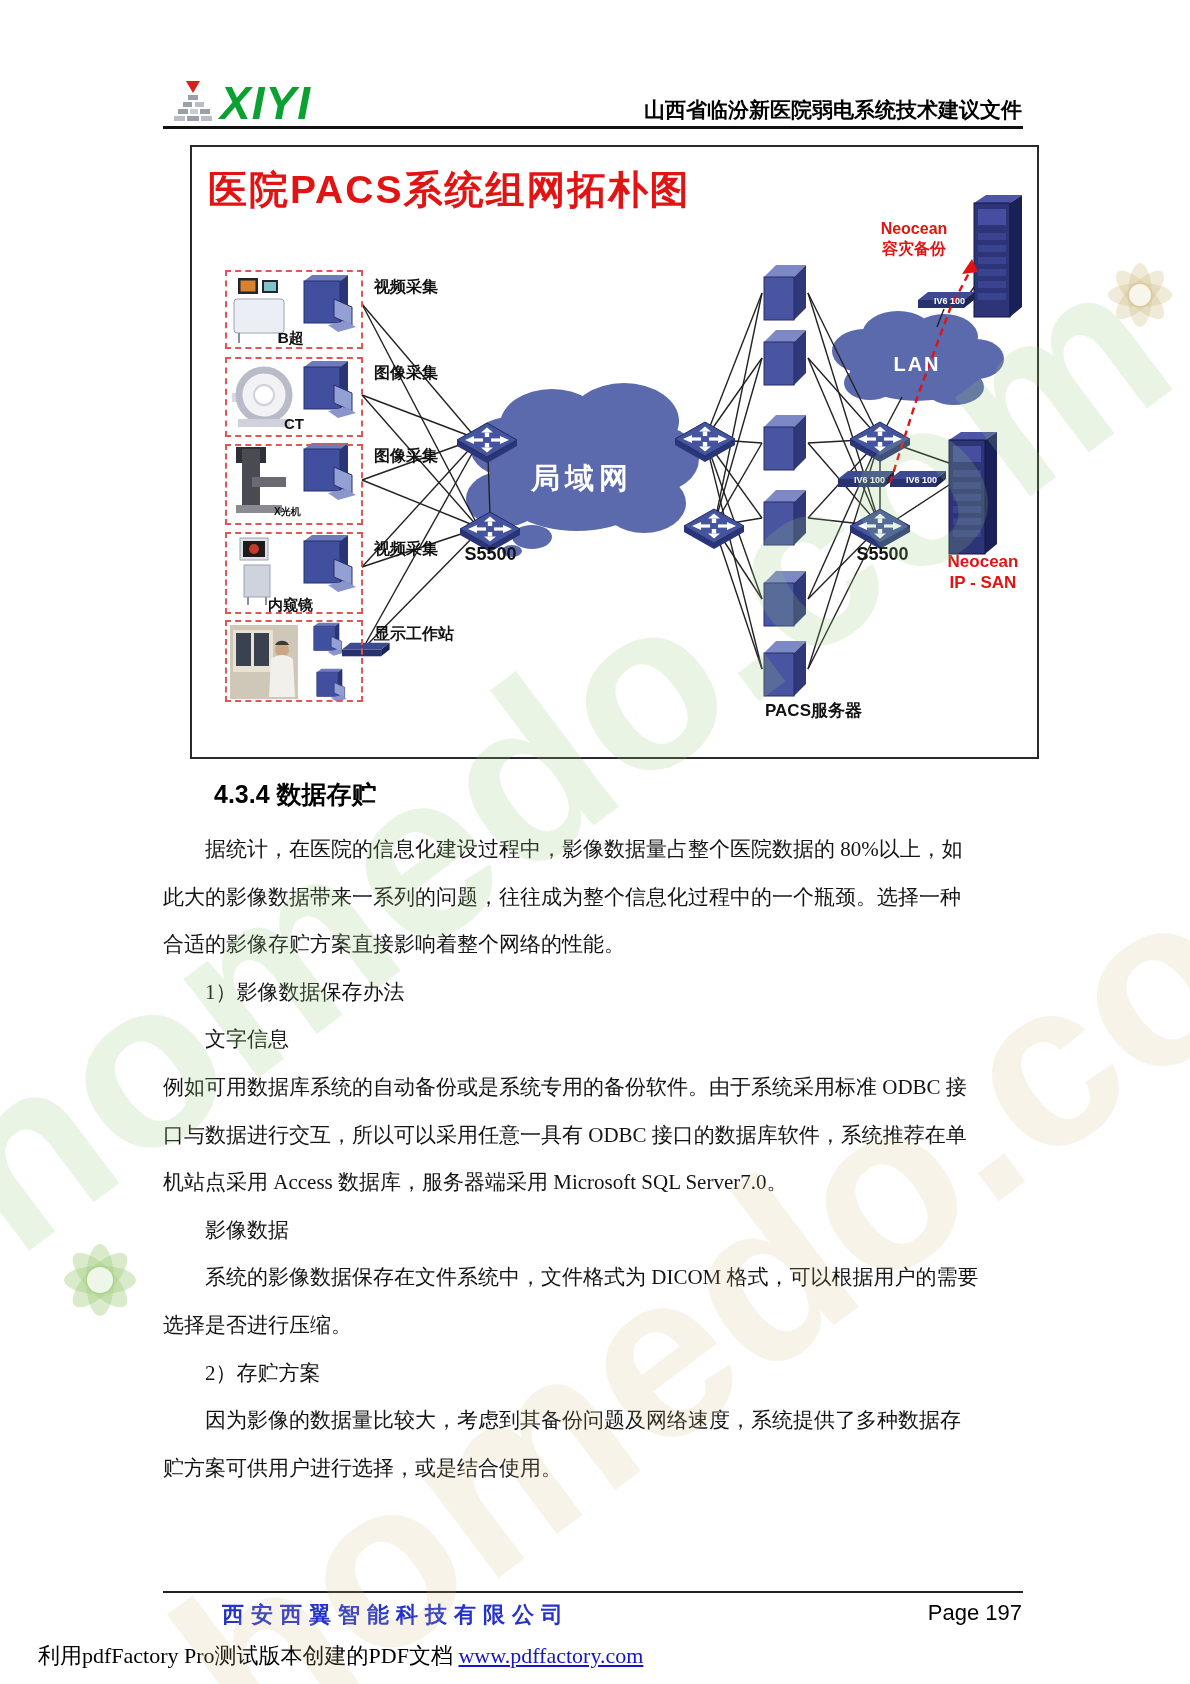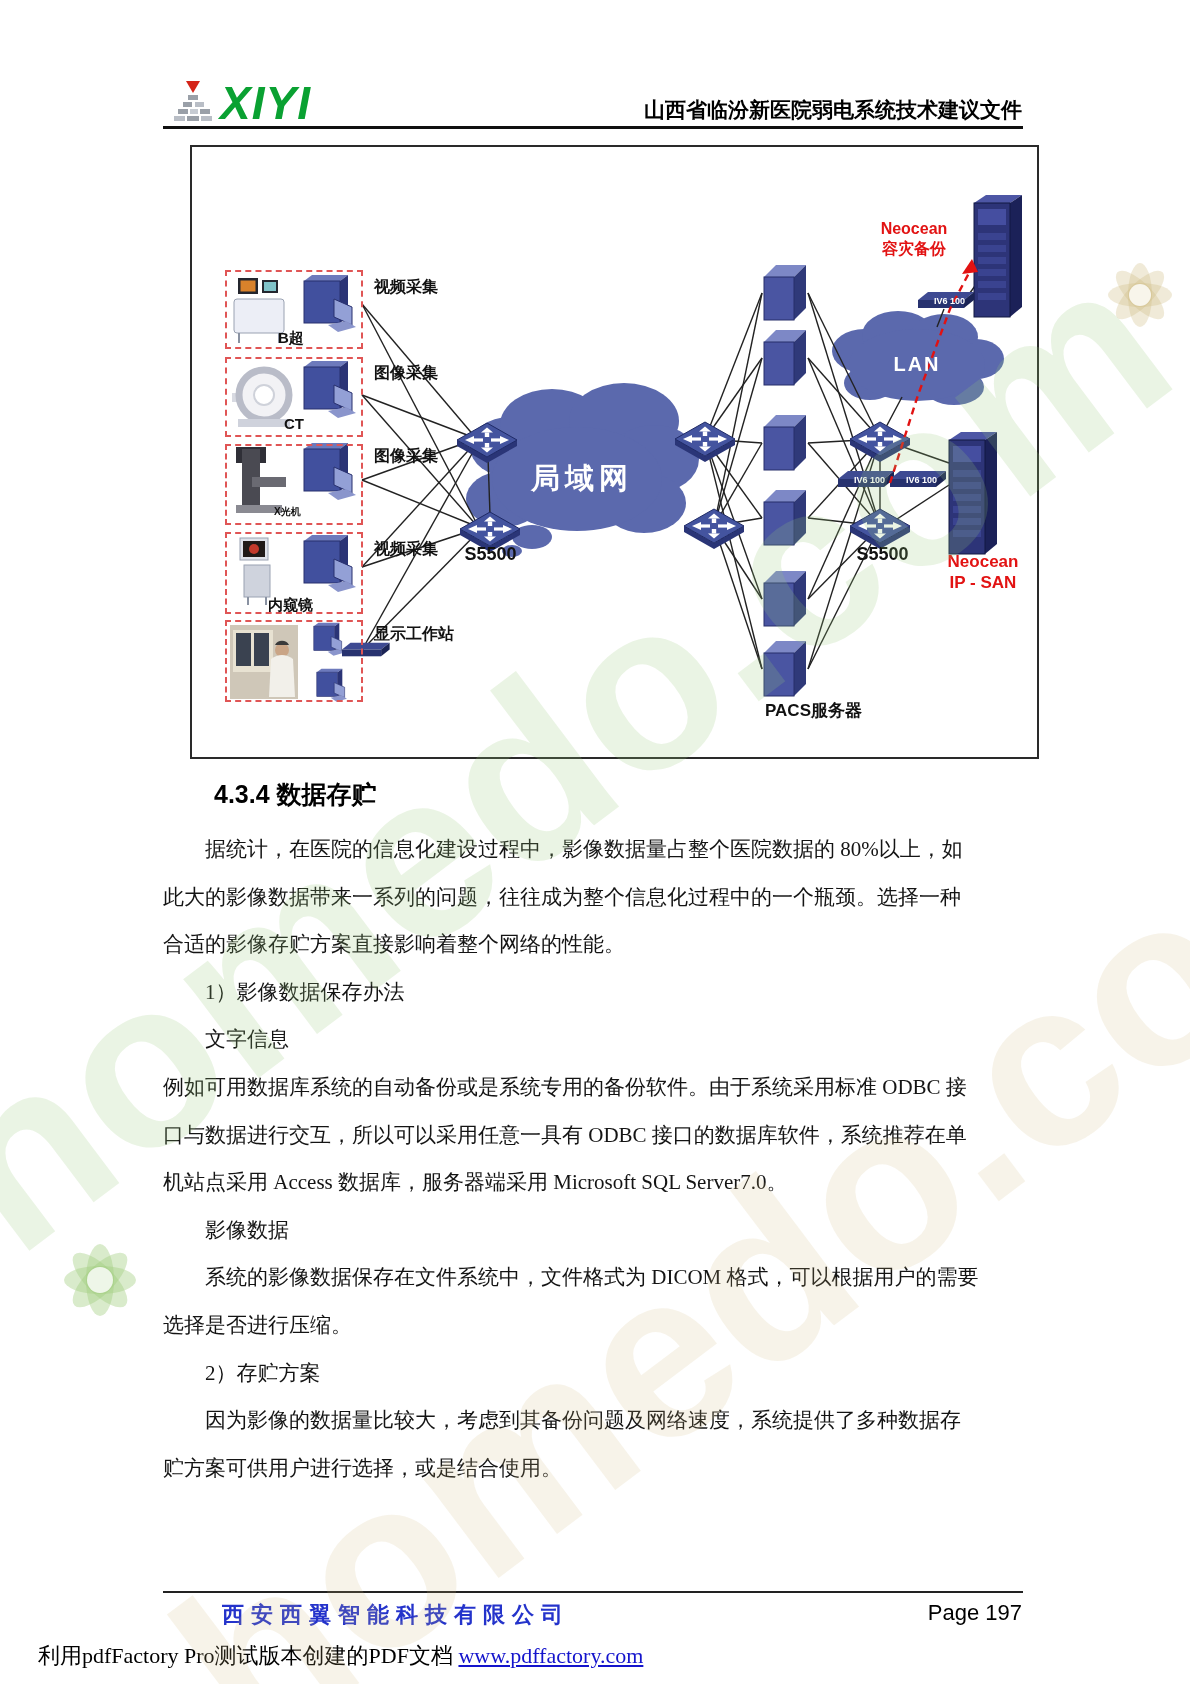--- a/index.html
+++ b/index.html
@@ -255,20 +255,21 @@
       <use href="#sw" transform="translate(522,379)"></use>
       <use href="#sw" transform="translate(688,292)"></use>
       <use href="#sw" transform="translate(688,379)"></use>
 
       <g>
         <path d="M698,336 L726,248 L758,162 L778,124" fill="none" stroke="#e11212" stroke-width="2.4" stroke-dasharray="7 5"></path>
         <polygon points="780,112 770,127 786,125" fill="#e11212"></polygon>
       </g>
     </svg>
 
+    <div class="dg-title">医院PACS系统组网拓朴图</div>
 
     <div class="dash-box" style="top:123px;height:79px;"></div>
     <div class="dash-box" style="top:210px;height:80px;"></div>
     <div class="dash-box" style="top:297px;height:81px;"></div>
     <div class="dash-box" style="top:385px;height:82px;"></div>
     <div class="dash-box" style="top:473px;height:82px;"></div>
 
     <div class="lbl" style="left:86px;top:182px;font-size:15px;">B超</div>
     <div class="lbl" style="left:92px;top:268px;font-size:15px;">CT</div>
     <div class="lbl" style="left:82px;top:358px;font-size:10px;">X光机</div>

